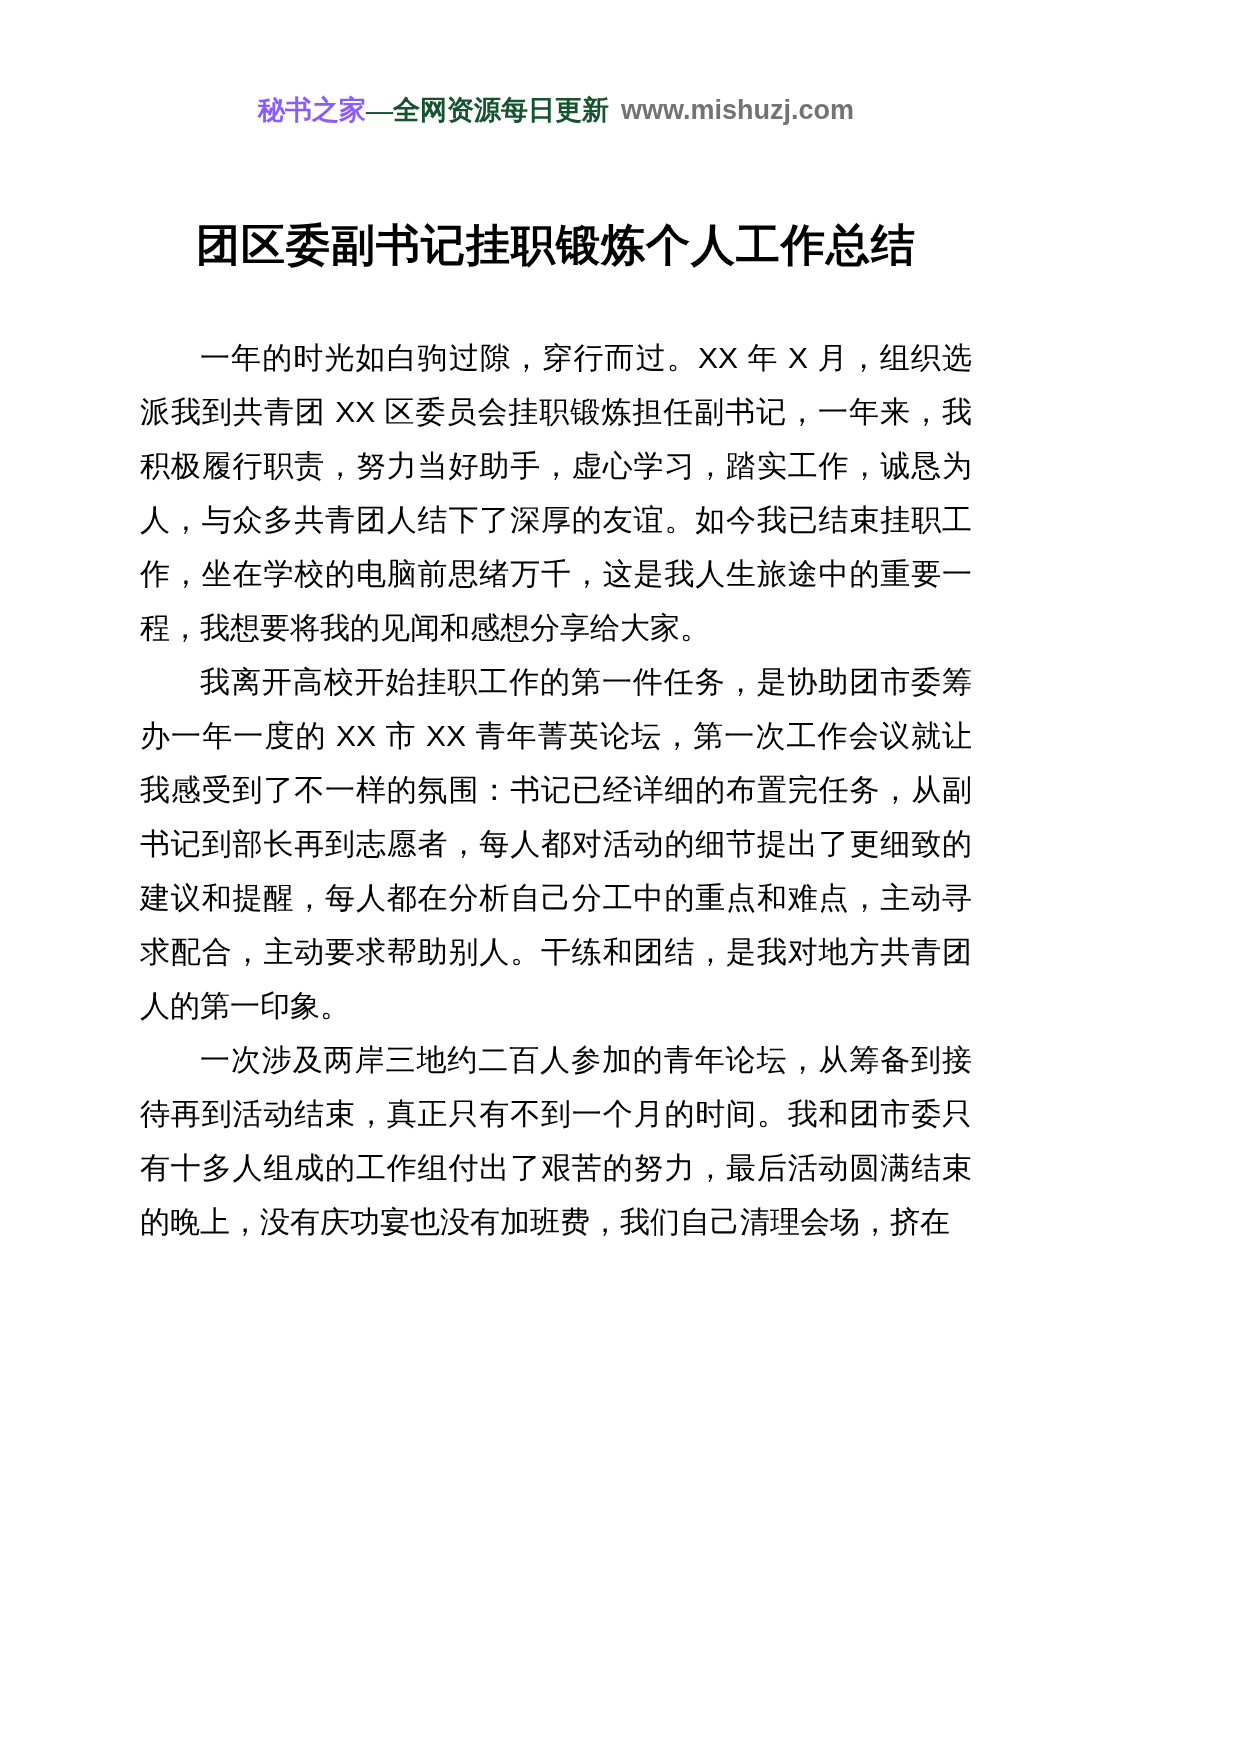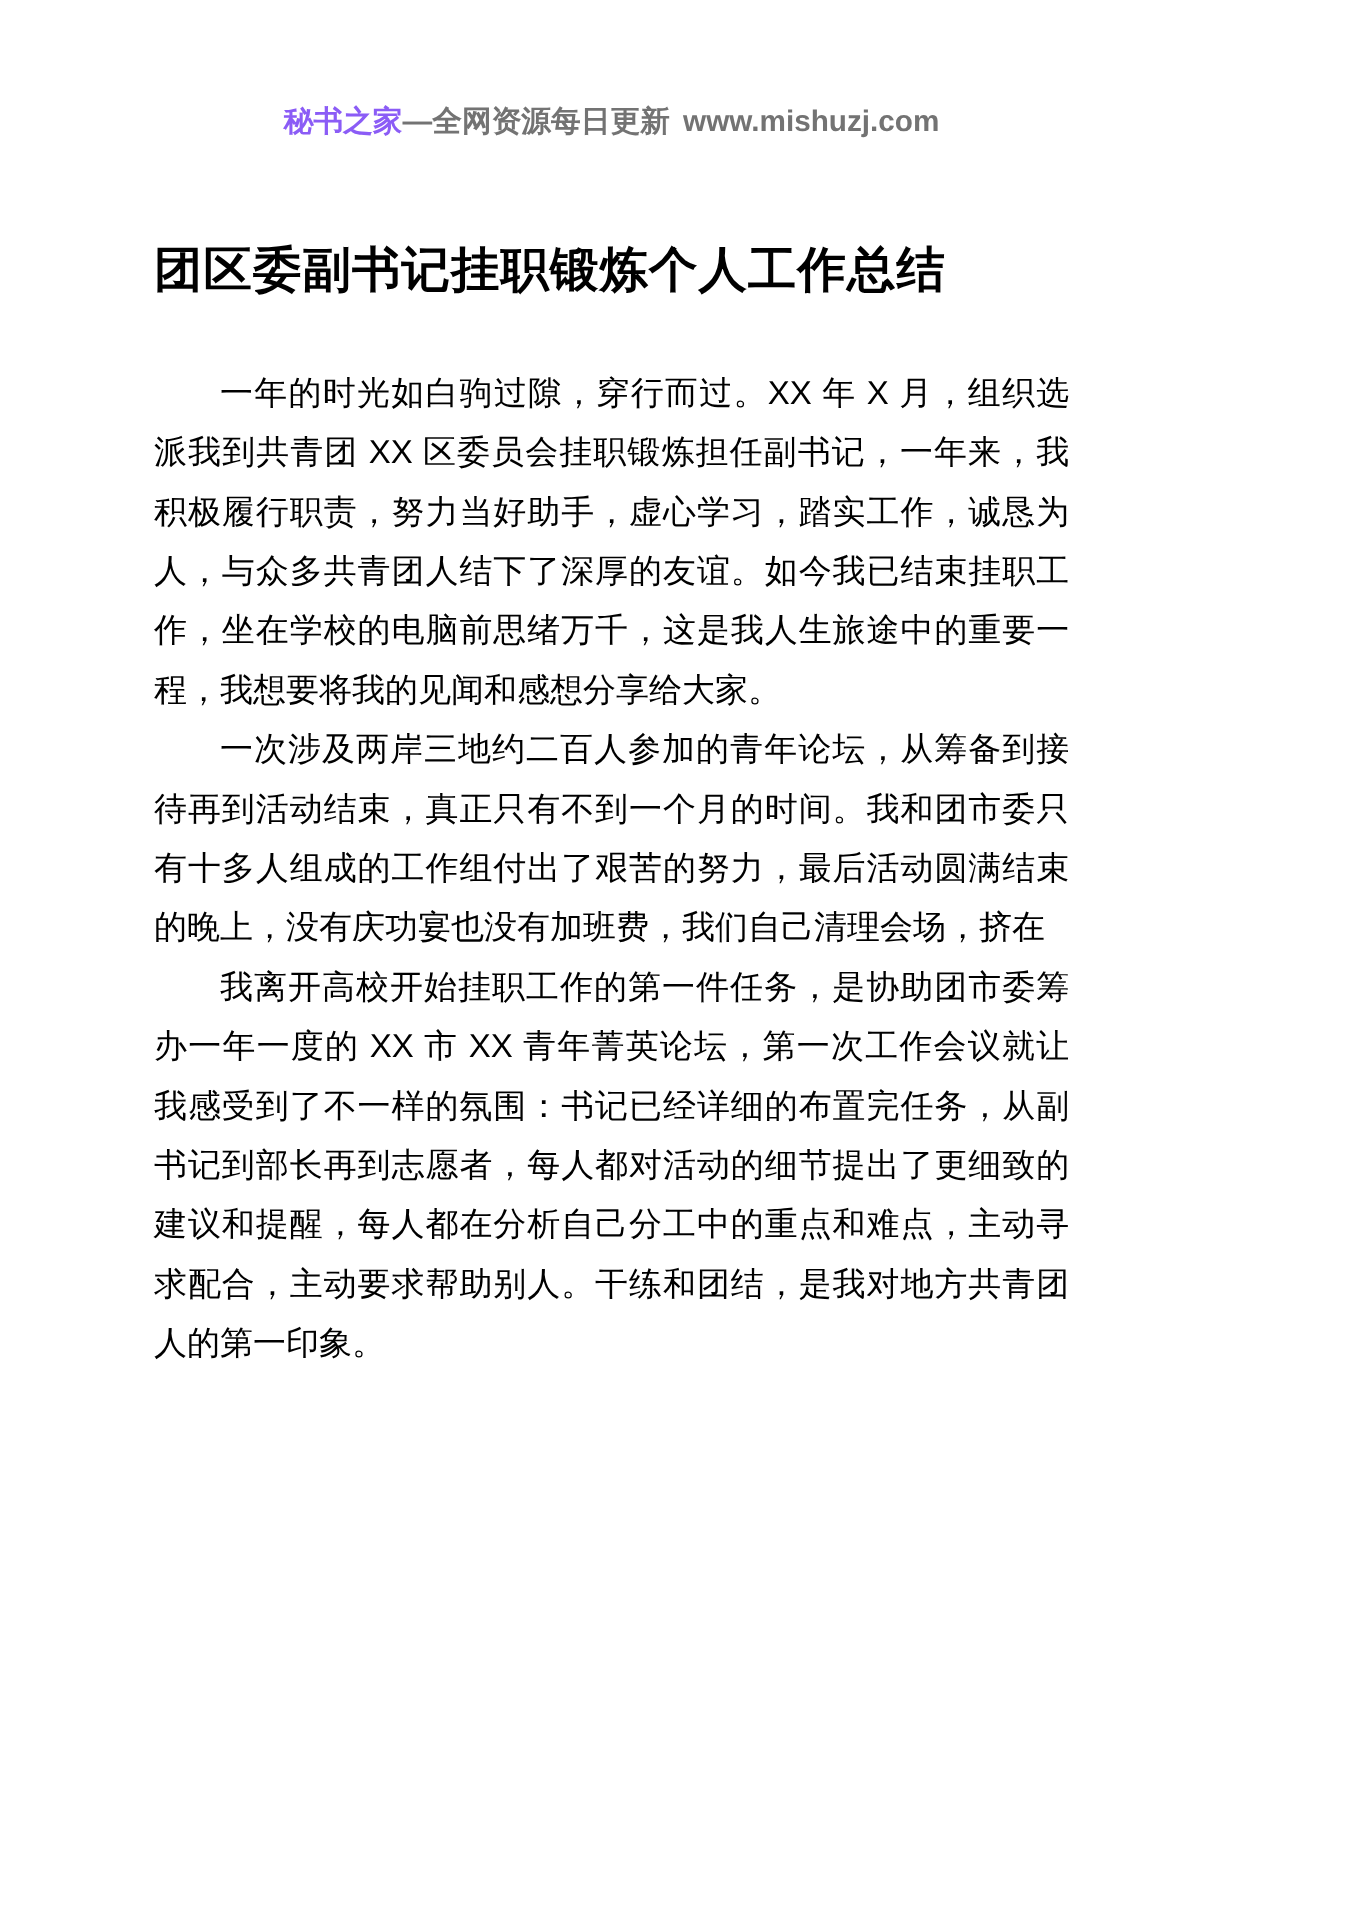--- a/index.html
+++ b/index.html
@@ -21,31 +21,33 @@
     width: 832px;
     text-align: center;
     font-size: 27px;
     font-weight: bold;
     white-space: nowrap;
   }
   .doc-header .brand {
     color: #8b5cf6;
   }
   .doc-header .tagline {
-    color: #737373;
+    color: #14532d;
+    font-family: Liberation Serif, serif;
   }
   .doc-header .url {
     color: #737373;
     margin-left: 12px;
     text-decoration: none;
     cursor: pointer;
   }
   .doc-title {
     margin: 88px auto 0 140px;
     width: 832px;
+    text-align: center;
     font-size: 44px;
     font-weight: bold;
     letter-spacing: 1px;
   }
   .doc-body {
     margin: 56px 0 0 140px;
     width: 832px;
     font-size: 30px;
     line-height: 54px;
     text-align: justify;
@@ -68,17 +70,17 @@
 <div class="page">
 
   <div class="doc-header">
     <span class="brand">秘书之家</span><span class="tagline">—全网资源每日更新</span><a class="url">www.mishuzj.com</a>
   </div>
 
   <h1 class="doc-title">团区委副书记挂职锻炼个人工作总结</h1>
 
   <div class="doc-body">
     <p class="para">一年的时光如白驹过隙，穿行而过。XX 年 X 月，组织选派我到共青团 XX 区委员会挂职锻炼担任副书记，一年来，我积极履行职责，努力当好助手，虚心学习，踏实工作，诚恳为人，与众多共青团人结下了深厚的友谊。如今我已结束挂职工作，坐在学校的电脑前思绪万千，这是我人生旅途中的重要一程，我想要将我的见闻和感想分享给大家。</p>
+    <p class="para">我离开高校开始挂职工作的第一件任务，是协助团市委筹办一年一度的 XX 市 XX 青年菁英论坛，第一次工作会议就让我感受到了不一样的氛围：书记已经详细的布置完任务，从副书记到部长再到志愿者，每人都对活动的细节提出了更细致的建议和提醒，每人都在分析自己分工中的重点和难点，主动寻求配合，主动要求帮助别人。干练和团结，是我对地方共青团人的第一印象。</p>
     <p class="para">一次涉及两岸三地约二百人参加的青年论坛，从筹备到接待再到活动结束，真正只有不到一个月的时间。我和团市委只有十多人组成的工作组付出了艰苦的努力，最后活动圆满结束的晚上，没有庆功宴也没有加班费，我们自己清理会场，挤在</p>
-    <p class="para">我离开高校开始挂职工作的第一件任务，是协助团市委筹办一年一度的 XX 市 XX 青年菁英论坛，第一次工作会议就让我感受到了不一样的氛围：书记已经详细的布置完任务，从副书记到部长再到志愿者，每人都对活动的细节提出了更细致的建议和提醒，每人都在分析自己分工中的重点和难点，主动寻求配合，主动要求帮助别人。干练和团结，是我对地方共青团人的第一印象。</p>
   </div>
 
 </div>
 
 </body></html>

